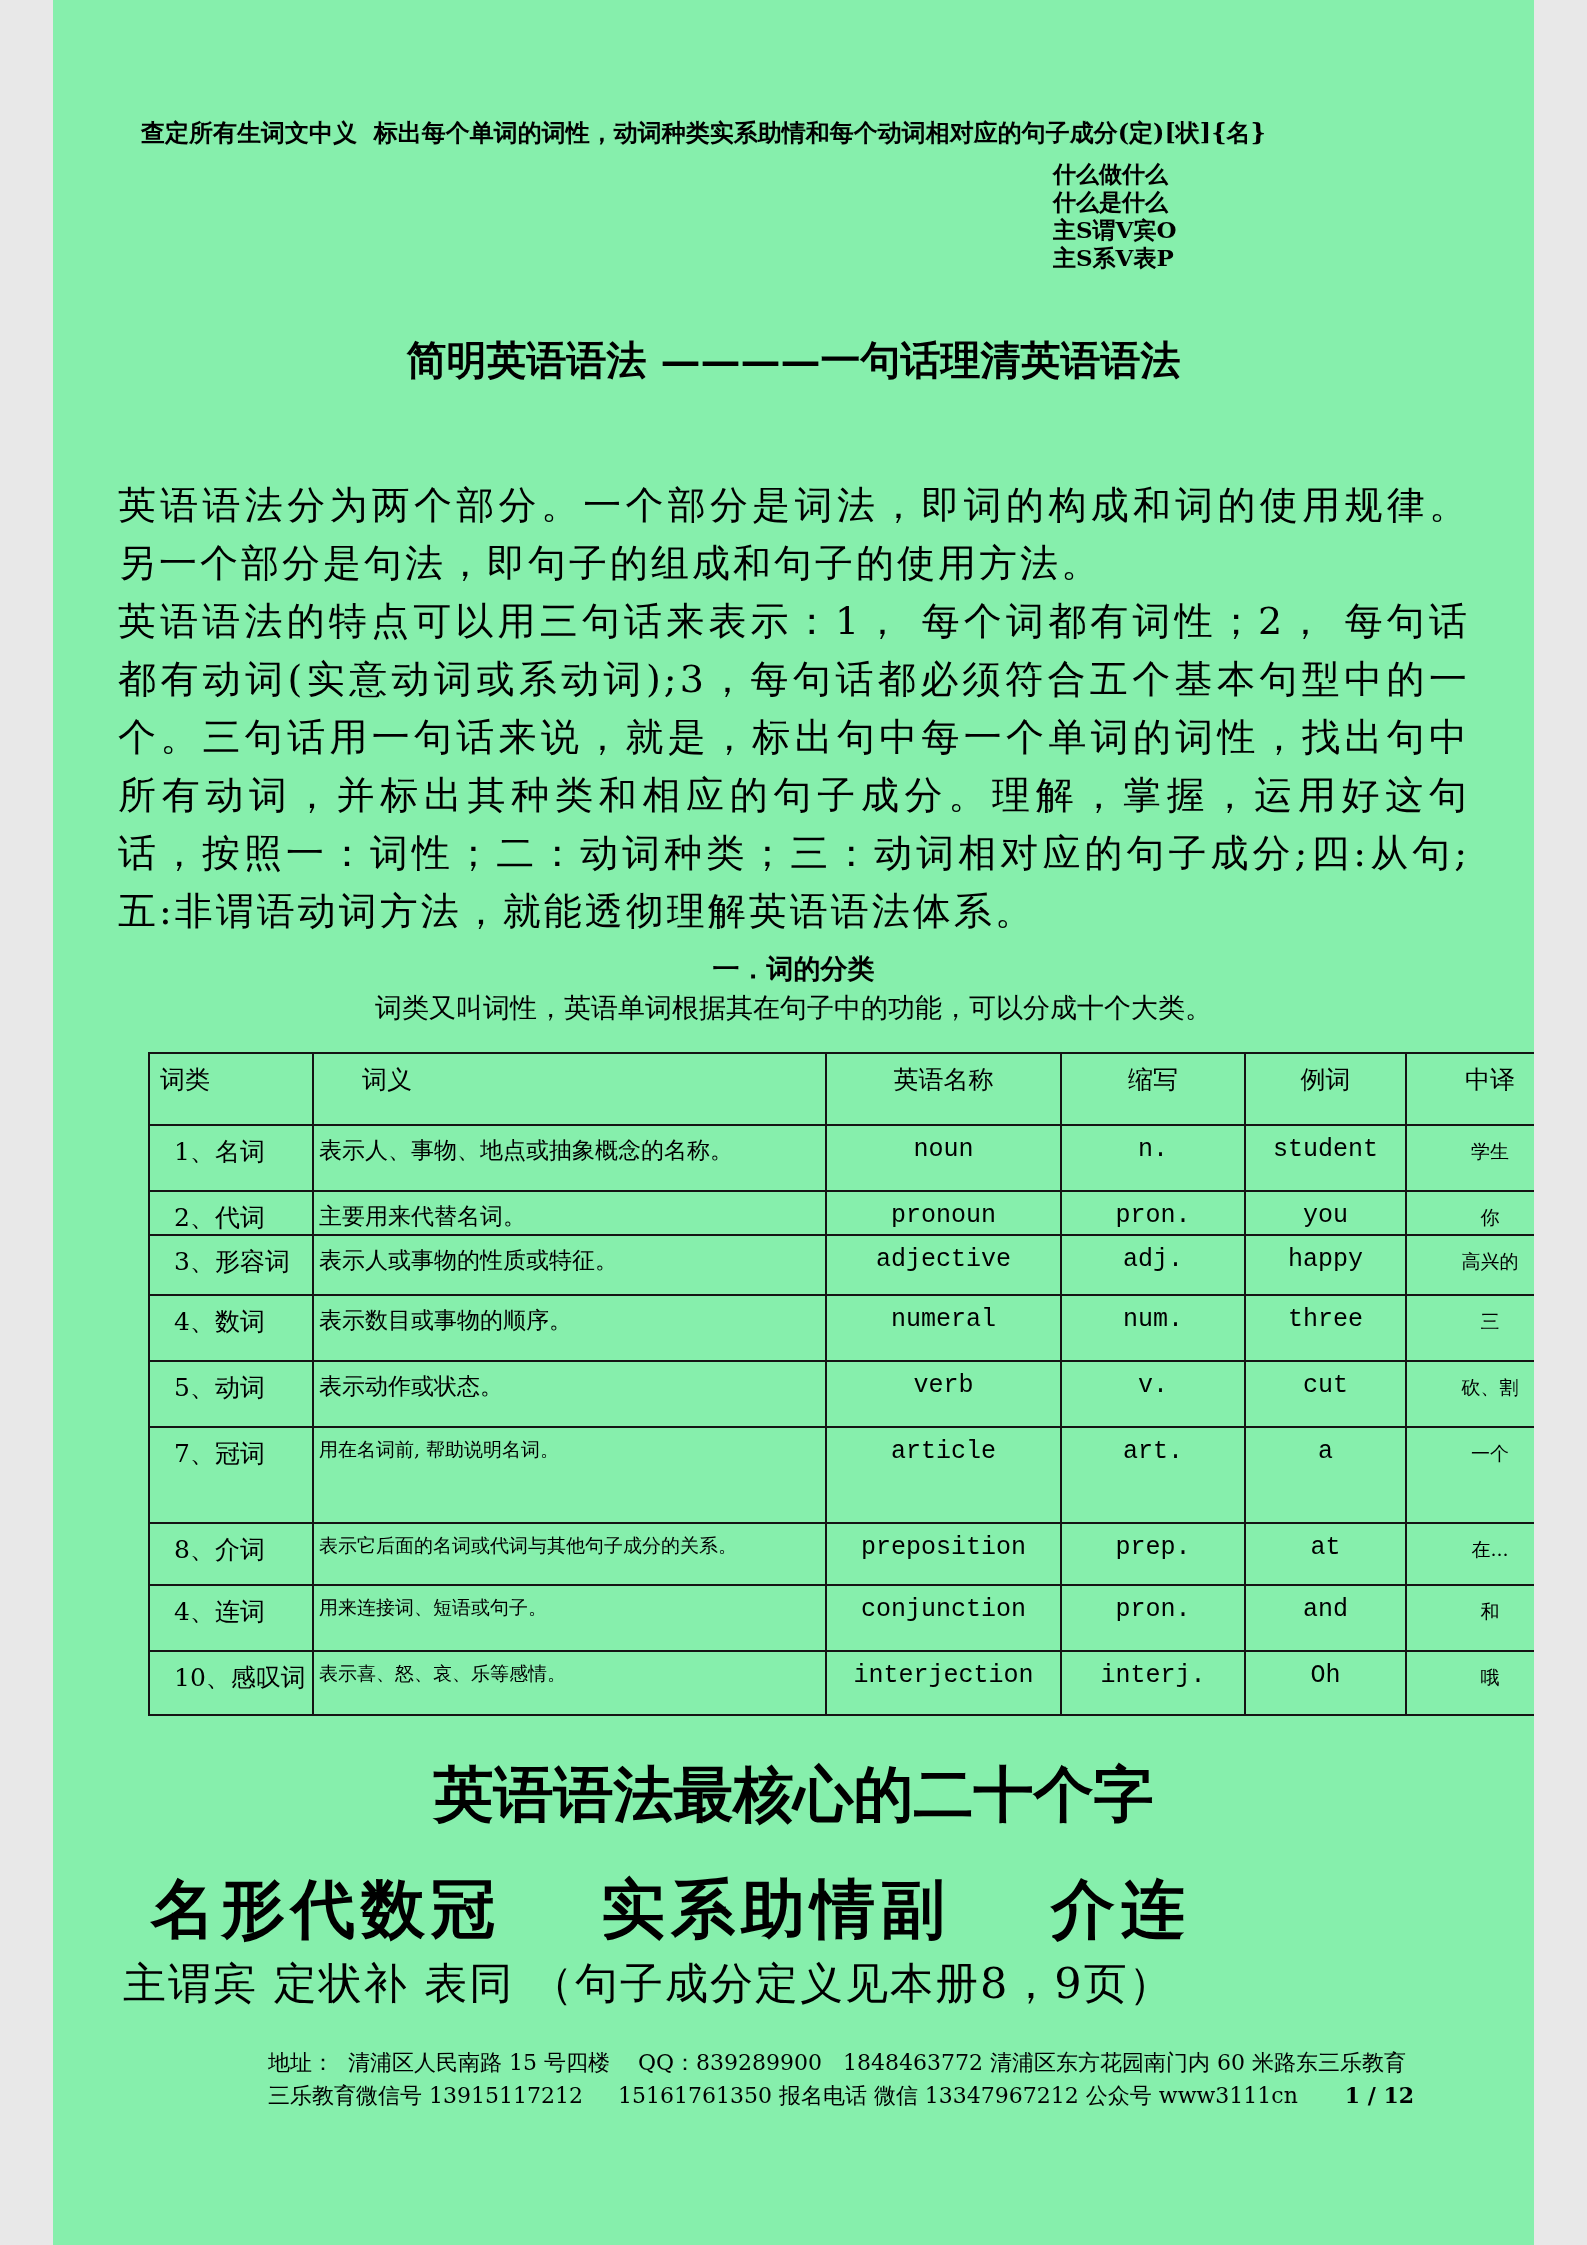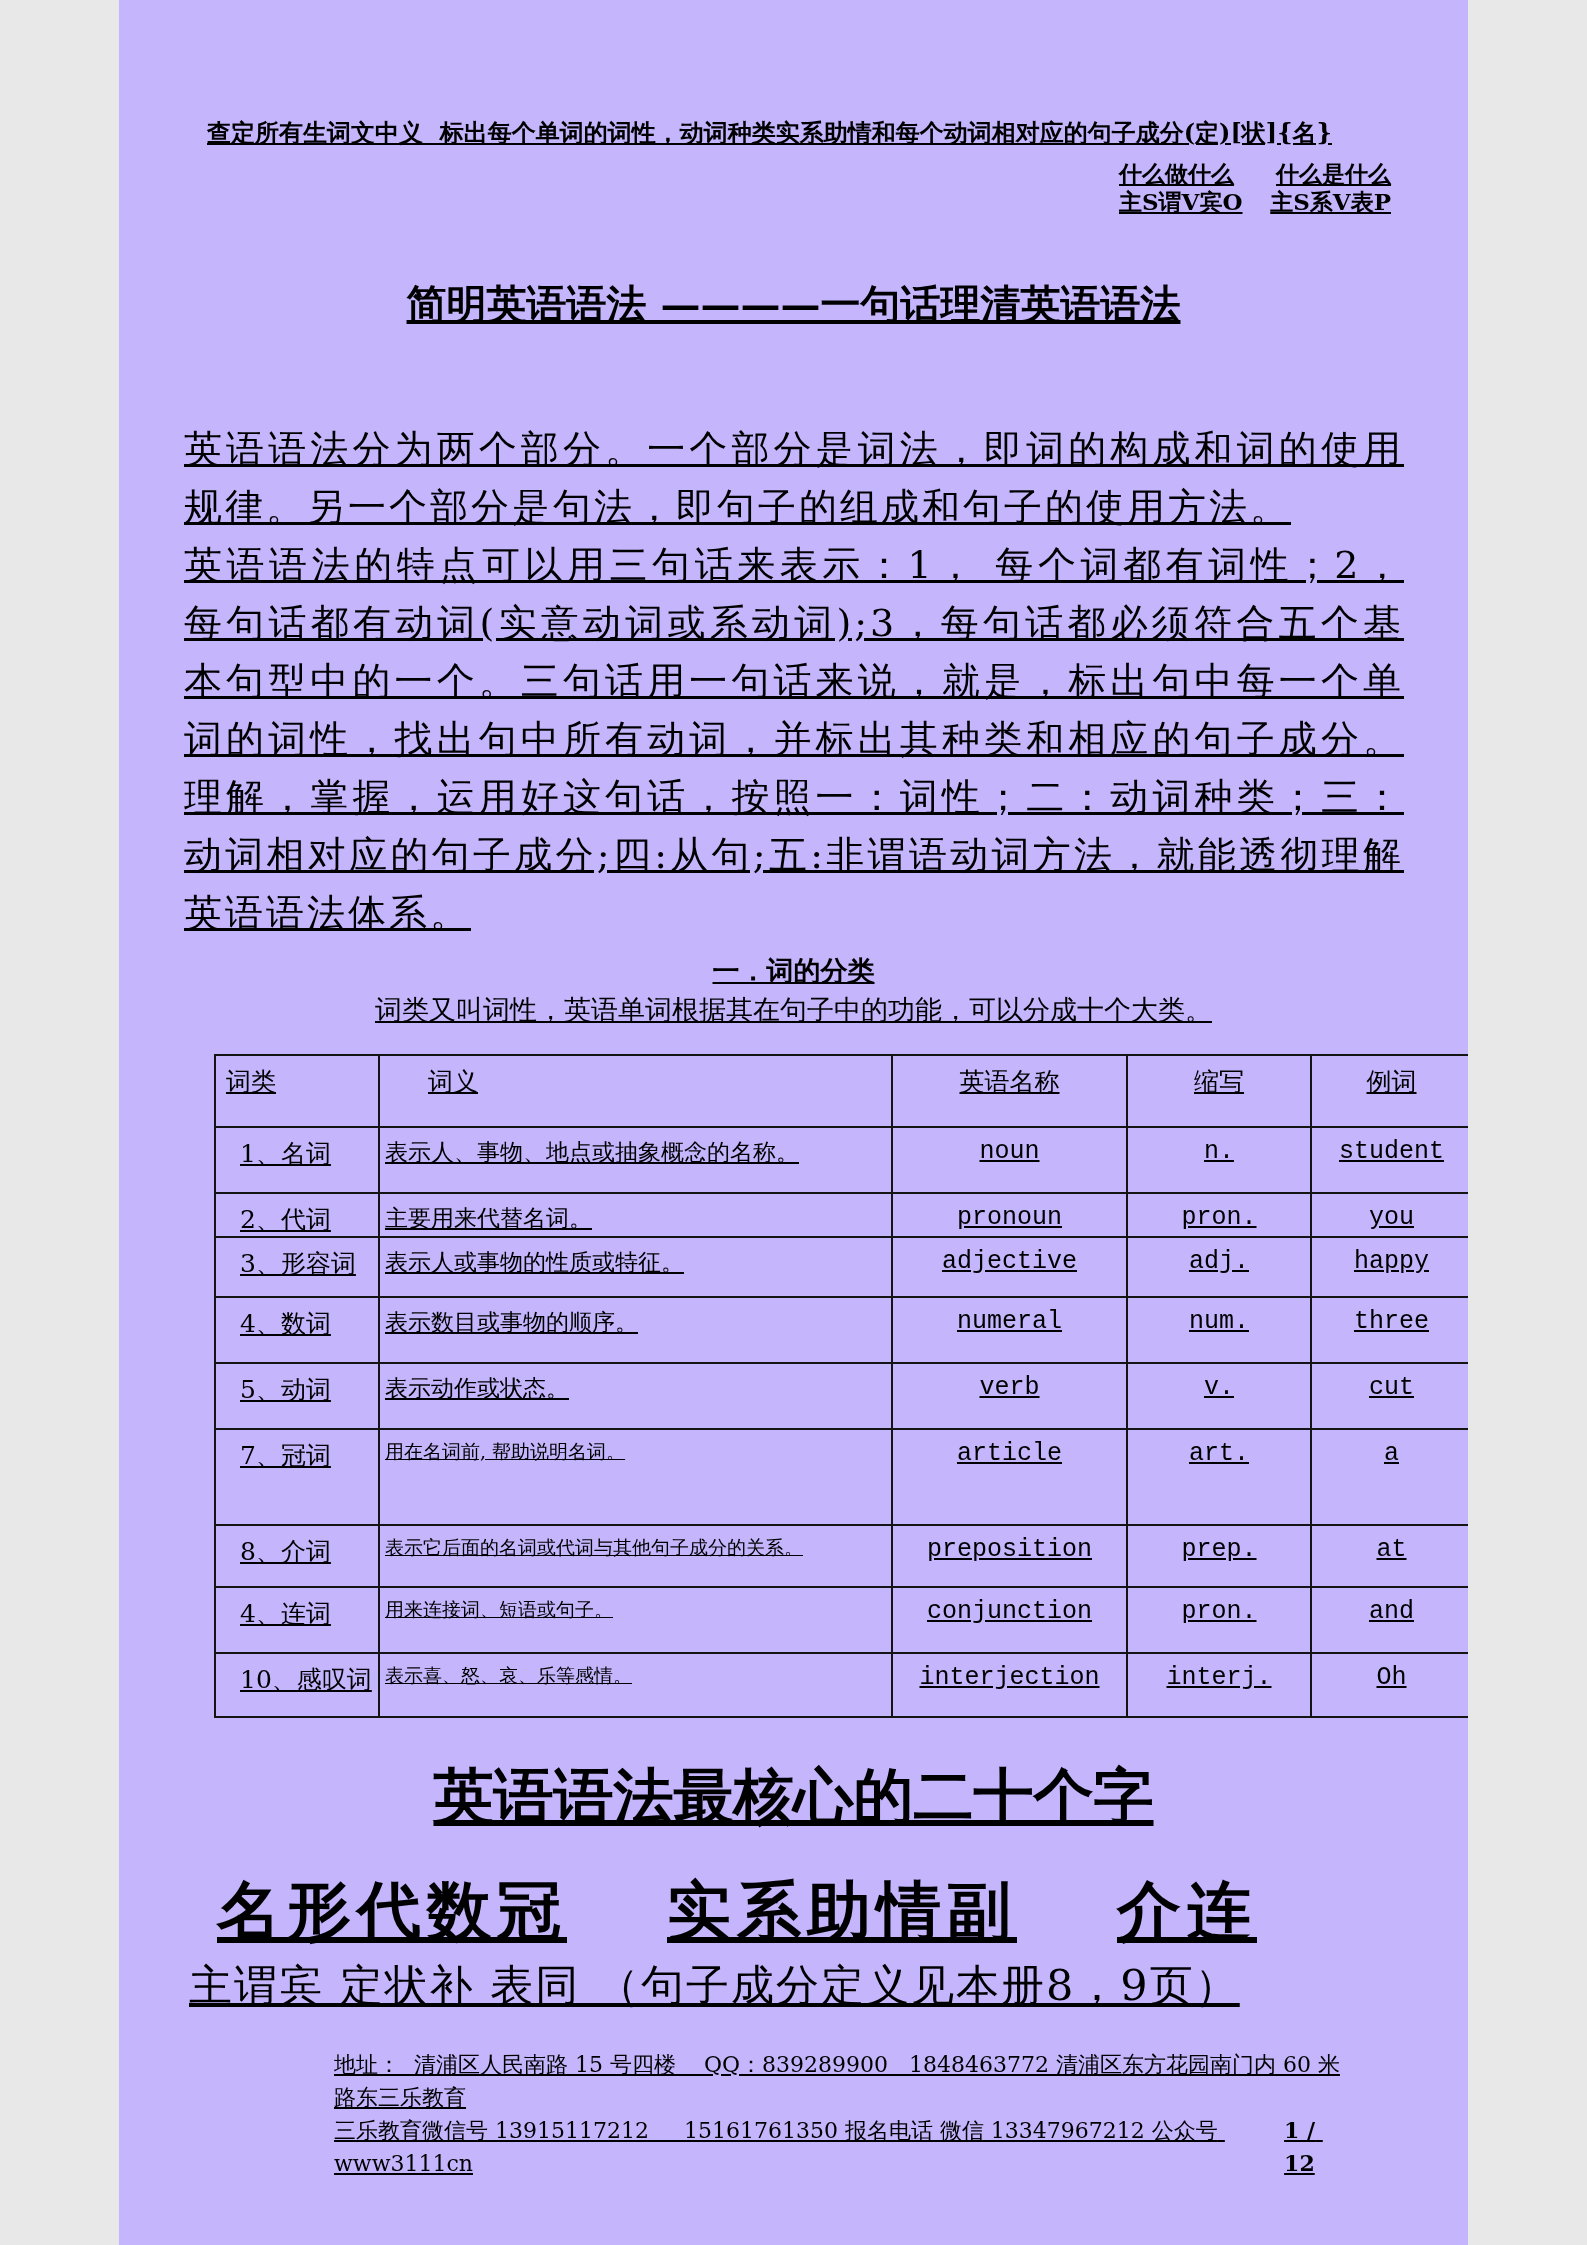--- a/index.html
+++ b/index.html
@@ -1,43 +1,42 @@
 <!DOCTYPE html>
 <html><head>
 <meta charset="utf-8">
 <style>
   * { margin: 0; padding: 0; box-sizing: border-box; }
   html, body { background: #e8e8e8; }
   .page {
     position: relative;
-    width: 1349px;
+    width: 1481px;
     height: 2245px;
     margin: 0 auto;
-    background: #c4b5fd;
+    background: #86efac;
     color: #000000;
     font-family: "DejaVu Serif", serif;
     overflow: hidden;
-    text-decoration: underline;
   }
   
   .hdr-line1 {
     margin: 118px 60px 0 88px;
     font-size: 24px;
     line-height: 30px;
     font-weight: bold;
     white-space: pre-wrap;
   }
   .hdr-sub {
     margin-left: 1000px;
     width: 272px;
     display: flex;
-    justify-content: space-between;
     font-size: 23px;
     font-weight: bold;
     line-height: 28px;
+    flex-direction: column;
   }
   .hdr-sub.first { margin-top: 12px; }
   
   .title {
     margin-top: 64px;
     text-align: center;
     font-size: 40px;
     line-height: 48px;
     font-weight: bold;
   }

